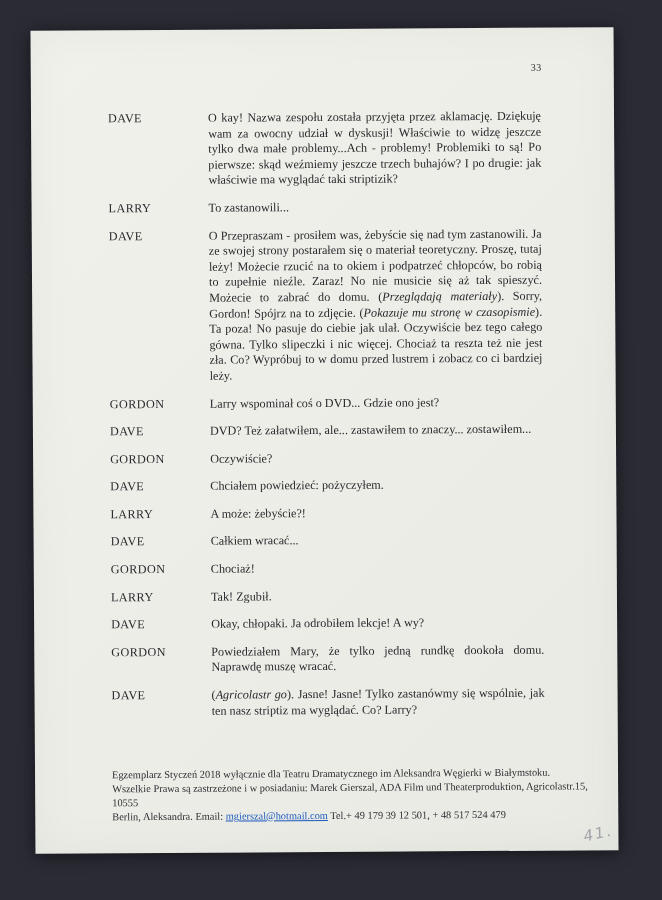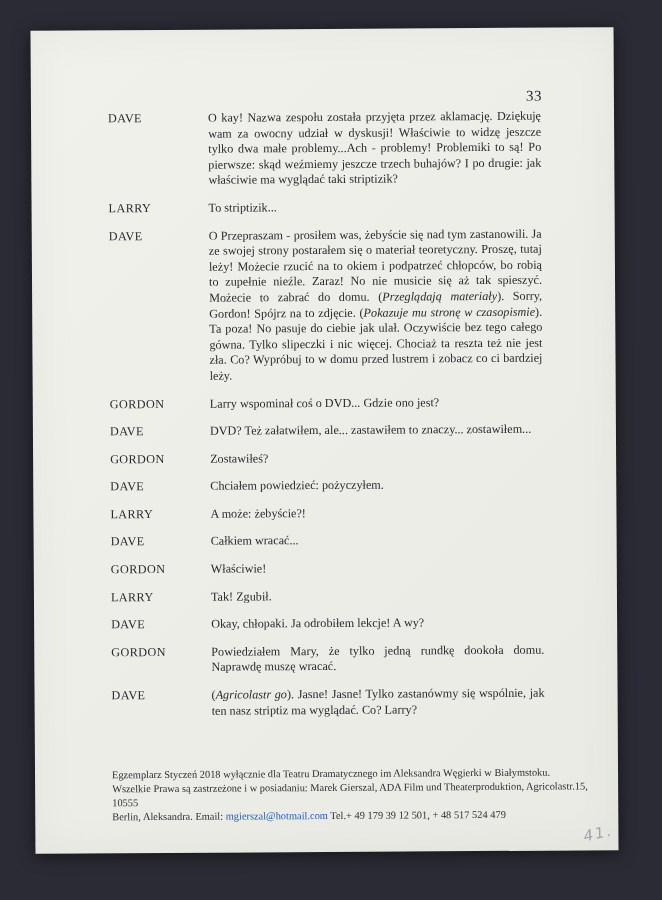--- a/index.html
+++ b/index.html
@@ -17,23 +17,22 @@
     background:#edeee8;
     background:linear-gradient(135deg,#f0f1eb 0%,#ecede7 55%,#e8eae3 100%);
     box-shadow:0 2px 16px rgba(0,0,0,.55), inset 0 0 40px rgba(120,125,110,.08);
     transform:rotate(-0.35deg);
     transform-origin:50% 50%;
     color:#2a2a2e;
   }
   .page-number{
     position:absolute;
     top:34px;right:72px;
-    font-size:15px;
+    font-size:10px;
     letter-spacing:.5px;
-    margin-top:26px;
   }
   .script-body{
     position:absolute;
     top:81px;left:77px;
     width:433px;
   }
   .entry{
     display:flex;
     align-items:flex-start;
     margin-bottom:12px;
@@ -53,20 +52,21 @@
   .footer{
     position:absolute;
     left:77px;top:738px;
     width:480px;
     font-size:10.4px;
     line-height:14px;
     color:#2e2e33;
   }
   .footer a{
     color:#1f5bbf;
+    text-decoration:underline;
     cursor:pointer;
   }
   .pencil-mark{
     position:absolute;
     left:548px;top:797px;
     font-family:"DejaVu Sans", sans-serif;
     font-style:italic;
     font-size:15px;
     color:#a2a2aa;
     transform:rotate(-12deg);
@@ -81,61 +81,61 @@
   <div class="page-number">33</div>
 
   <div class="script-body">
   <div class="entry">
     <div class="speaker">DAVE</div>
     <div class="dialogue"><span>O kay! Nazwa zespołu została przyjęta przez aklamację.  Dziękuję wam za owocny udział w dyskusji! Właściwie  to widzę jeszcze tylko dwa małe problemy...Ach - problemy! Problemiki to są! Po pierwsze: skąd weźmiemy jeszcze trzech buhajów? I po drugie: jak właściwie ma wyglądać taki striptizik?</span></div>
   </div>
 
   <div class="entry">
     <div class="speaker">LARRY</div>
-    <div class="dialogue"><span>To striptizik...</span></div>
+    <div class="dialogue"><span>To zastanowili...</span></div>
   </div>
 
   <div class="entry">
     <div class="speaker">DAVE</div>
     <div class="dialogue"><span>O Przepraszam - prosiłem was, żebyście się nad tym zastanowili. Ja ze swojej strony postarałem się o materiał teoretyczny. Proszę, tutaj leży! Możecie rzucić na to okiem i podpatrzeć chłopców, bo robią to zupełnie nieźle. Zaraz! No nie musicie się aż tak spieszyć. Możecie to zabrać do domu. (</span><em>Przeglądają materiały</em><span>). Sorry, Gordon! Spójrz na to zdjęcie. (</span><em>Pokazuje mu stronę w czasopismie</em><span>). Ta poza! No pasuje do ciebie jak ulał. Oczywiście bez tego całego gówna. Tylko slipeczki i nic więcej. Chociaż ta reszta też nie jest zła. Co? Wypróbuj to  w domu przed lustrem i zobacz co ci bardziej leży.</span></div>
   </div>
 
   <div class="entry">
     <div class="speaker">GORDON</div>
     <div class="dialogue"><span>Larry wspominał coś o DVD... Gdzie ono jest?</span></div>
   </div>
 
   <div class="entry">
     <div class="speaker">DAVE</div>
     <div class="dialogue"><span>DVD? Też załatwiłem, ale... zastawiłem to znaczy... zostawiłem...</span></div>
   </div>
 
   <div class="entry">
     <div class="speaker">GORDON</div>
-    <div class="dialogue"><span>Zostawiłeś?</span></div>
+    <div class="dialogue"><span>Oczywiście?</span></div>
   </div>
 
   <div class="entry">
     <div class="speaker">DAVE</div>
     <div class="dialogue"><span>Chciałem powiedzieć: pożyczyłem.</span></div>
   </div>
 
   <div class="entry">
     <div class="speaker">LARRY</div>
     <div class="dialogue"><span>A może: żebyście?!</span></div>
   </div>
 
   <div class="entry">
     <div class="speaker">DAVE</div>
     <div class="dialogue"><span>Całkiem wracać...</span></div>
   </div>
 
   <div class="entry">
     <div class="speaker">GORDON</div>
-    <div class="dialogue"><span>Właściwie!</span></div>
+    <div class="dialogue"><span>Chociaż!</span></div>
   </div>
 
   <div class="entry">
     <div class="speaker">LARRY</div>
     <div class="dialogue"><span>Tak! Zgubił.</span></div>
   </div>
 
   <div class="entry">
     <div class="speaker">DAVE</div>
     <div class="dialogue"><span>Okay, chłopaki. Ja odrobiłem lekcje! A wy?</span></div>

